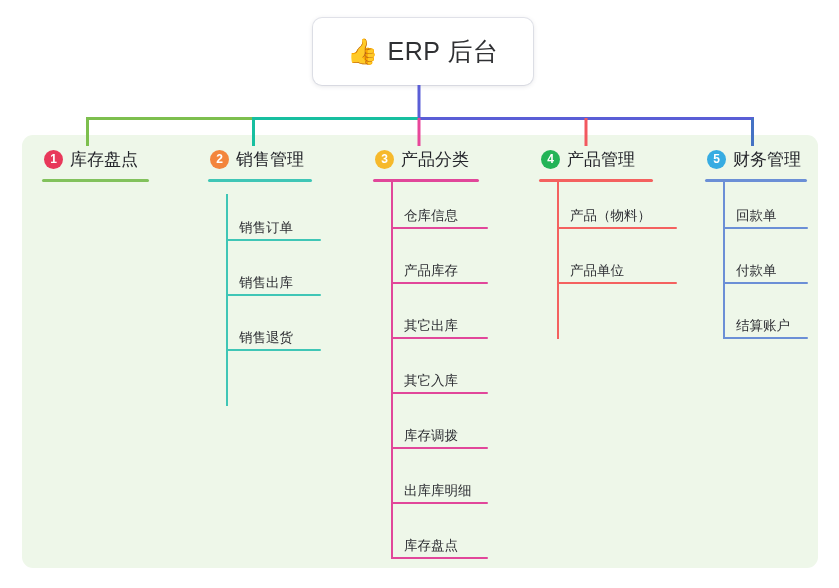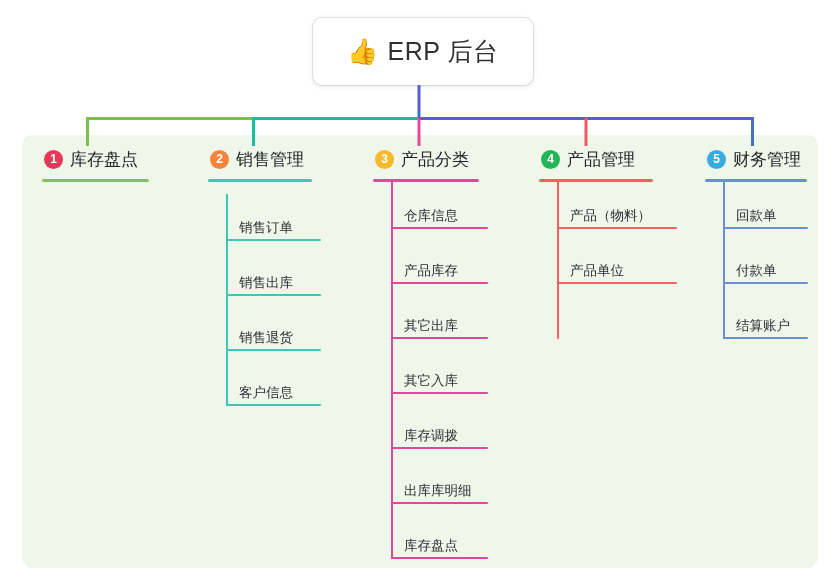--- a/index.html
+++ b/index.html
@@ -102,24 +102,20 @@
           <div class="item-rule" style="background: rgb(63, 198, 182); width: 95px;"></div>
         </div>
         <div class="item">
           <span class="item-label">销售出库</span>
           <div class="item-rule" style="background: rgb(63, 198, 182); width: 95px;"></div>
         </div>
         <div class="item">
           <span class="item-label">销售退货</span>
           <div class="item-rule" style="background: rgb(63, 198, 182); width: 95px;"></div>
         </div>
-        <div class="item">
-          <span class="item-label">客户信息</span>
-          <div class="item-rule" style="background: rgb(63, 198, 182); width: 95px;"></div>
-        </div>
       </div>
     </div>
   <div class="col" id="col2" style="left:371px;">
       <div class="col-head">
         <span class="badge" style="background: rgb(246, 185, 43);">3</span>
         <span class="col-title">产品分类</span>
       </div>
       <div class="head-rule" style="background: rgb(225, 71, 154); width: 106px; margin-left: 2px;"></div>
       <div class="items" style="height: 480px;">
         <div class="spine" style="background: rgb(225, 71, 154); height: 377px;"></div>

